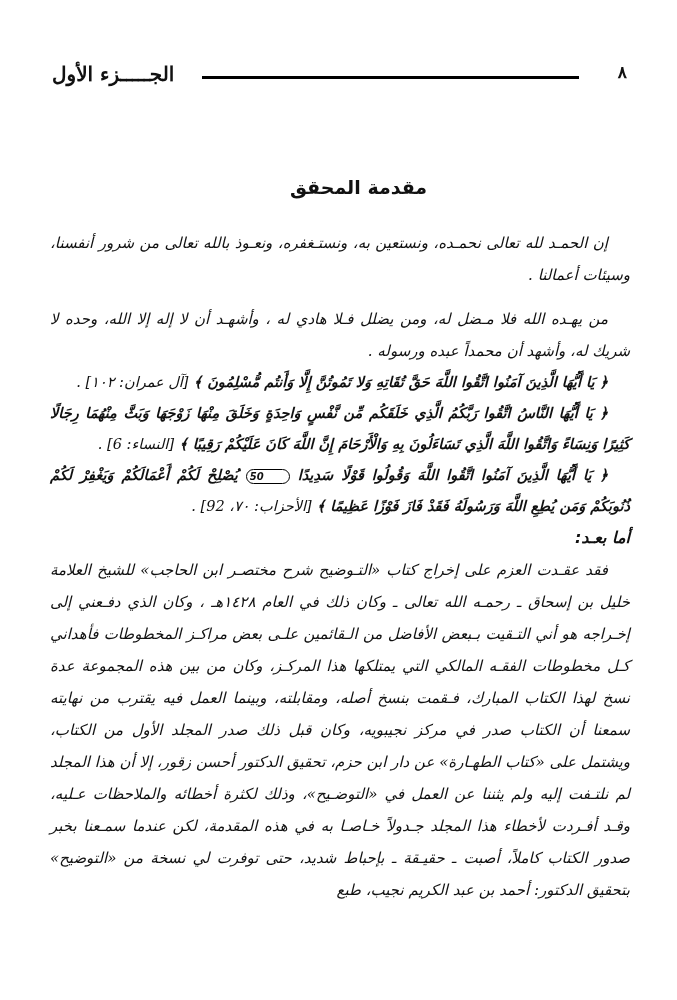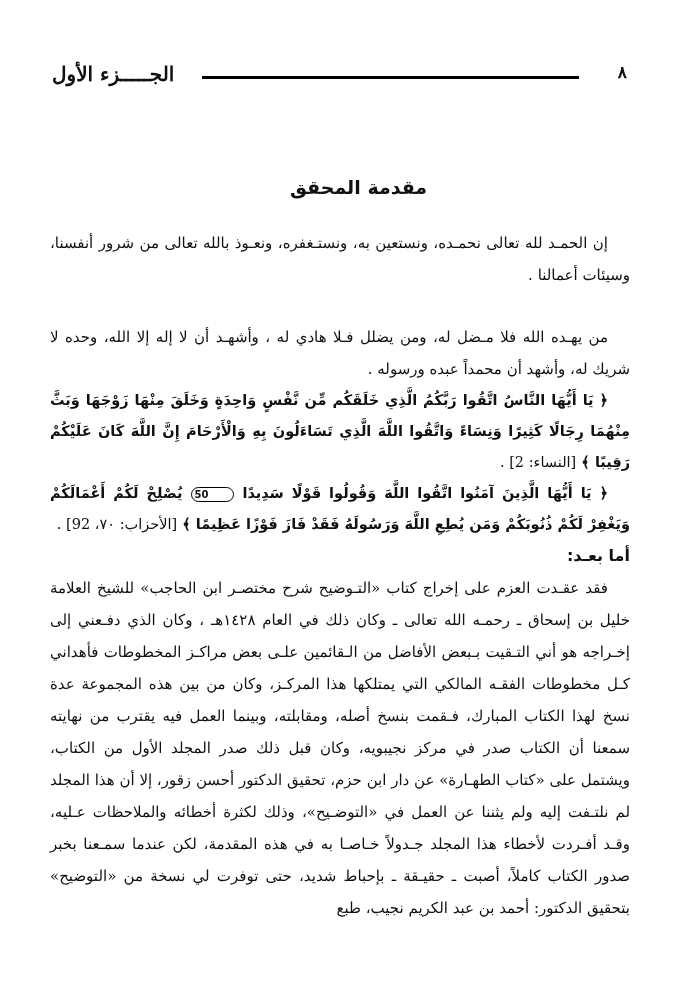--- a/index.html
+++ b/index.html
@@ -5,22 +5,22 @@
   html, body { margin: 0; padding: 0; background: #ffffff; }
   body { width: 677px; height: 1000px; position: relative; overflow: hidden; color: #111; font-family: "DejaVu Serif", serif; }
   .page { position: absolute; left: 0; top: 0; width: 677px; height: 1000px; }
   .header { position: absolute; top: 62px; left: 52px; width: 575px; height: 26px; direction: ltr; }
   .header .part { position: absolute; left: 0; top: 0; font-size: 20px; font-weight: bold; direction: rtl; white-space: nowrap; }
   .header .rule { position: absolute; left: 150px; top: 14px; width: 377px; height: 3px; background: #000; }
   .header .pno { position: absolute; right: 0; top: 0; font-size: 17px; font-weight: bold; }
   .basmala { position: absolute; top: 140px; left: 0; width: 677px; text-align: center; font-size: 22px; font-style: italic; font-family: "DejaVu Serif", serif; direction: rtl; }
   .title { position: absolute; top: 176px; left: 0; width: 677px; text-align: center; font-size: 19px; font-weight: bold; font-family: "DejaVu Sans", sans-serif; direction: rtl; padding-left: 20px; }
   .body { position: absolute; top: 227px; left: 50px; width: 580px; direction: rtl; text-align: justify; font-size: 15px; line-height: 32px; }
-  .body p { margin: 0; text-indent: 22px; }
-  .body p.gap { margin-top: 30px; }
+  .body p { margin: 0; text-indent: 22px; font-style: italic; }
+  .body p.gap { margin-top: 12px; }
   .verse { font-weight: bold; font-family: "DejaVu Sans", sans-serif; font-size: 14.5px; line-height: 31px; text-indent: 10px; }
   .ref { font-weight: normal; font-family: "DejaVu Serif", serif; }
   .marker { display: inline-block; border: 1.5px solid #000; border-radius: 10px; padding: 0 3px; font-size: 10px; line-height: 13px; font-weight: bold; vertical-align: middle; }
   .subhead { font-weight: bold; font-family: "DejaVu Sans", sans-serif; font-size: 16px; margin-top: 10px; text-indent: 0 !important; }
   .orn { font-weight: bold; }
 </style>
 </head>
 <body>
 
 <div class="page">
@@ -30,26 +30,32 @@
     <div class="rule"></div>
     <span class="pno">٨</span>
   </div>
 
   <div class="title">مقدمة المحقق</div>
 
   <div class="body">
     <p>إن الحمـد لله تعالى نحمـده، ونستعين به، ونستـغفره، ونعـوذ بالله تعالى من شرور أنفسنا، وسيئات أعمالنا .</p>
     <p class="gap">من يهـده الله فلا مـضل له، ومن يضلل فـلا هادي له ، وأشهـد أن لا إله إلا الله، وحده لا شريك له، وأشهد أن محمداً عبده ورسوله .</p>
 
+    <p class="verse">
+      <span class="orn">﴿</span>
+      <span>يَا أَيُّهَا الَّذِينَ آمَنُوا اتَّقُوا اللَّهَ حَقَّ تُقَاتِهِ وَلا تَمُوتُنَّ إِلَّا وَأَنتُم مُّسْلِمُونَ</span>
+      <span class="orn">﴾</span>
+      <span class="ref">[آل عمران: ١٠٢] .</span>
+    </p>
 
     <p class="verse">
       <span class="orn">﴿</span>
       <span>يَا أَيُّهَا النَّاسُ اتَّقُوا رَبَّكُمُ الَّذِي خَلَقَكُم مِّن نَّفْسٍ وَاحِدَةٍ وَخَلَقَ مِنْهَا زَوْجَهَا وَبَثَّ مِنْهُمَا رِجَالًا كَثِيرًا وَنِسَاءً وَاتَّقُوا اللَّهَ الَّذِي تَسَاءَلُونَ بِهِ وَالْأَرْحَامَ إِنَّ اللَّهَ كَانَ عَلَيْكُمْ رَقِيبًا</span>
       <span class="orn">﴾</span>
-      <span class="ref">[النساء: 2] .</span>
+      <span class="ref">[النساء: 6] .</span>
     </p>
 
     <p class="verse">
       <span class="orn">﴿</span>
       <span>يَا أَيُّهَا الَّذِينَ آمَنُوا اتَّقُوا اللَّهَ وَقُولُوا قَوْلًا سَدِيدًا</span>
       <span class="marker">50</span>
       <span>يُصْلِحْ لَكُمْ أَعْمَالَكُمْ وَيَغْفِرْ لَكُمْ ذُنُوبَكُمْ وَمَن يُطِعِ اللَّهَ وَرَسُولَهُ فَقَدْ فَازَ فَوْزًا عَظِيمًا</span>
       <span class="orn">﴾</span>
       <span class="ref">[الأحزاب: ٧٠، 92] .</span>
     </p>

